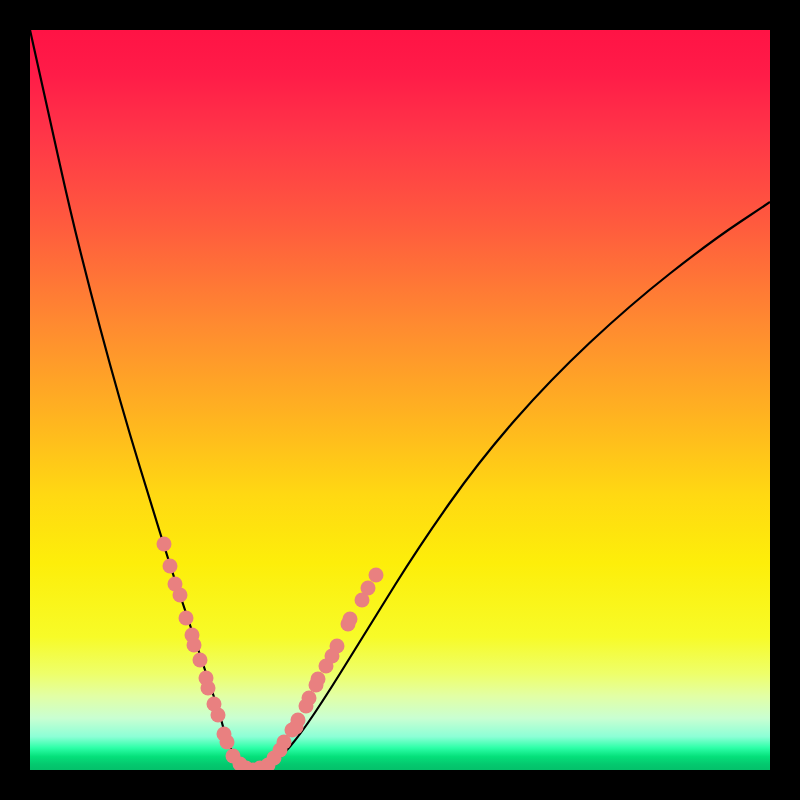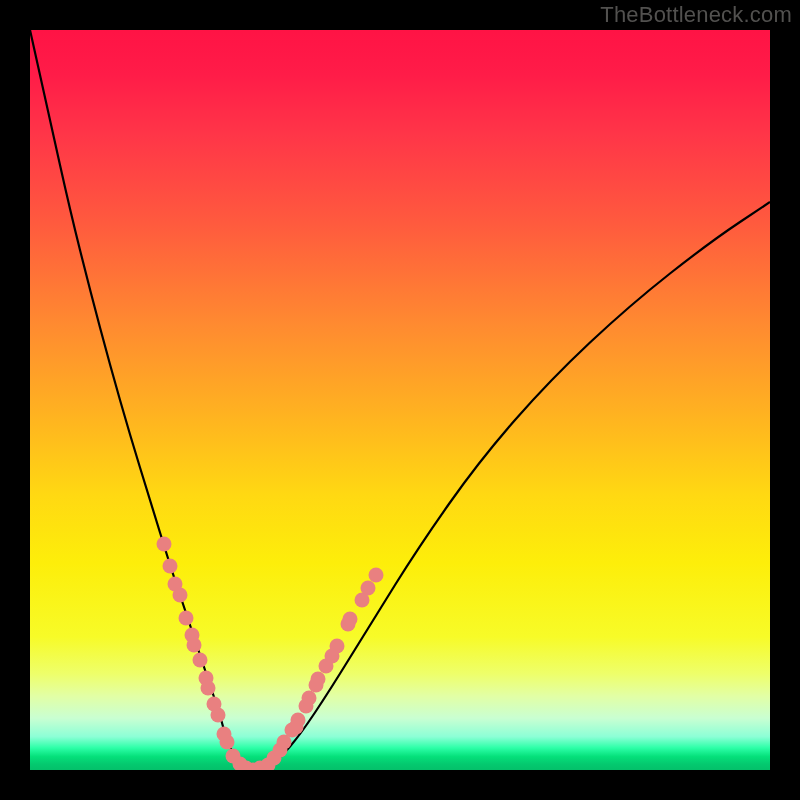--- a/index.html
+++ b/index.html
@@ -63,21 +63,20 @@
     position: absolute;
     inset: 0;
     width: 740px;
     height: 740px;
   }
 </style>
 </head>
 <body>
 
 <div class="outer">
-  <div class="watermark">TheBottleneck.com</div>
 
   <div class="plot">
     <div class="gradient"></div>
 
     <svg class="curve" viewBox="0 0 740 740">
       <path id="curve-path" fill="none" stroke="#000000" stroke-width="2.2" d="M 0 0 Q 20 90 30 135 Q 40 180 50 220 Q 60 260 70 297.5 Q 80 335 90 370 Q 100 405 110 437.5 Q 120 470 130 502.5 Q 140 535 145 550 Q 150 565 155 580 Q 160 595 165 610 Q 170 625 175 640 Q 180 655 185 670 Q 190 685 193 696.5 Q 196 708 200.5 718 Q 205 728 210 733 Q 215 738 220 739 Q 225 740 230 739 Q 235 738 242.5 733 Q 250 728 260 716.5 Q 270 705 285 682.5 Q 300 660 320 627.5 Q 340 595 365 555 Q 390 515 420 472.5 Q 450 430 485 390 Q 520 350 560 312.5 Q 600 275 640 243.5 Q 680 212 710 192 T 740 172"></path>
       <g id="dots-group">
           <circle cx="134" cy="514" r="7.5" fill="#e98080"></circle>
           <circle cx="140" cy="536" r="7.5" fill="#e98080"></circle>
           <circle cx="145" cy="554" r="7.5" fill="#e98080"></circle>

